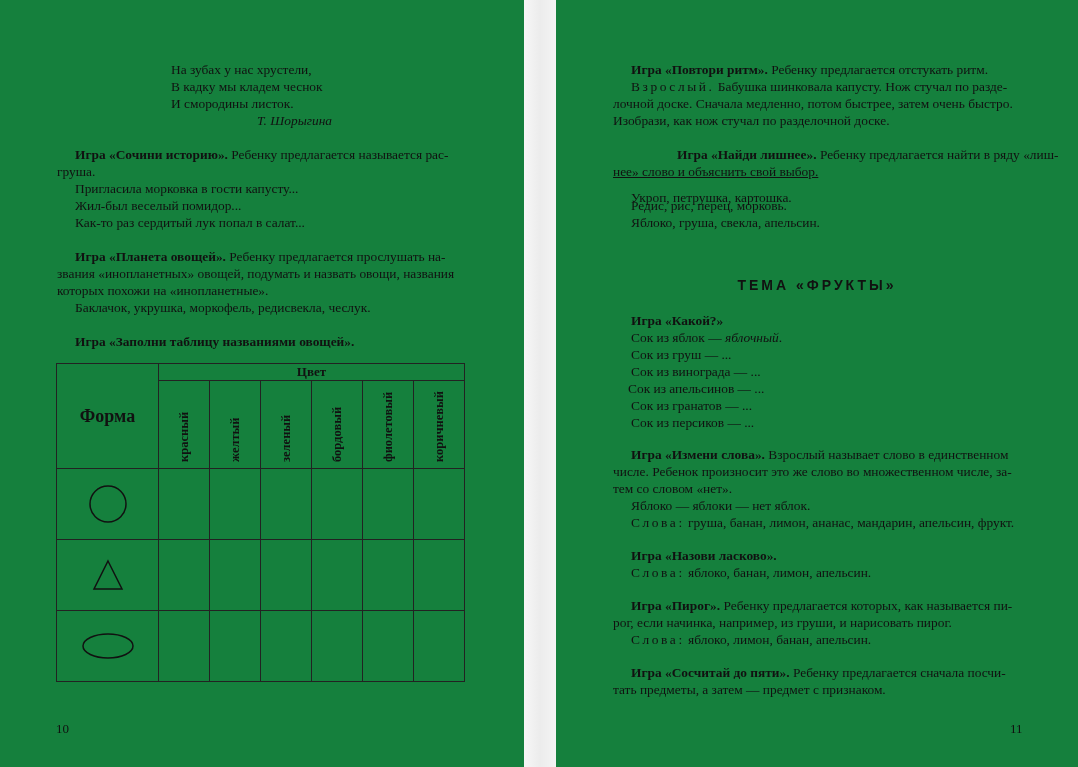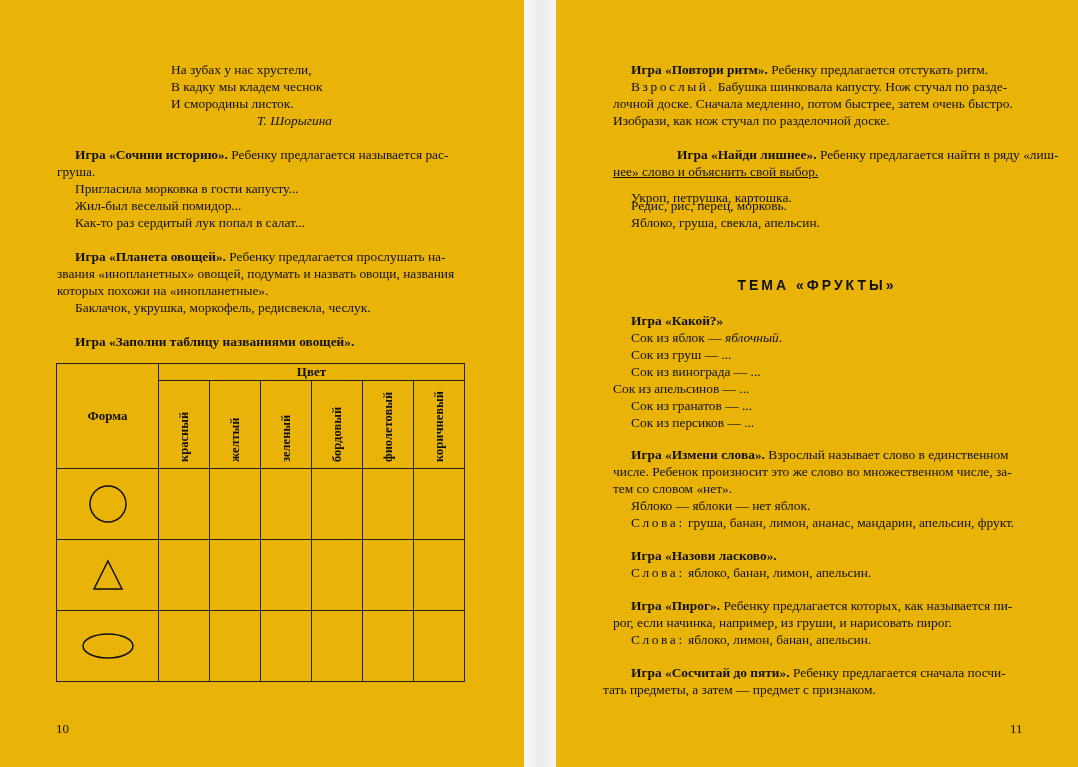--- a/index.html
+++ b/index.html
@@ -1,30 +1,30 @@
 <!DOCTYPE html>
 <html><head>
 <meta charset="utf-8">
 <style>
   html, body { margin:0; padding:0; }
   body { width:1078px; height:767px; background:#ffffff; position:relative; overflow:hidden;
          font-family:"Liberation Serif", serif; color:#111; }
-  .page { position:absolute; top:0; height:767px; background:#eab308; }
+  .page { position:absolute; top:0; height:767px; background:#15803d; }
   .page.left { left:0; width:524px; }
   .page.right { left:556px; width:522px; }
   .gutter { position:absolute; left:524px; top:0; width:32px; height:767px;
             background:linear-gradient(to right,#f7f7f7,#ececec 50%,#f4f4f4); }
   .t { position:absolute; font-size:13.4px; line-height:17px; white-space:nowrap; }
   .b { font-weight:bold; }
   .i { font-style:italic; }
   .sp { letter-spacing:2.6px; }
   .pnum { position:absolute; font-size:13px; }
   table.grid { position:absolute; left:56px; top:363px; border-collapse:collapse; }
   table.grid td { border:1.3px solid #222; padding:0; }
-  .forma { width:101px; height:104px; text-align:center; font-weight:bold; font-size:13px; }
+  .forma { width:101px; height:104px; text-align:center; font-weight:bold; font-size:18px; }
   .tsvet { height:16px; text-align:center; font-weight:bold; font-size:13px; }
   .colh { width:50px; height:86px; position:relative; }
   .colh span { position:absolute; left:50%; bottom:6px; transform-origin:left bottom;
                transform:rotate(-90deg) translate(0,50%); font-weight:bold; font-size:12.5px; white-space:nowrap; display:block; }
   .cell { height:70px; }
   .shape { display:block; margin:0 auto; }
   .theme { position:absolute; left:0; width:522px; text-align:center; font-weight:bold;
            font-size:14px; letter-spacing:3px; font-family:"Liberation Sans", sans-serif; }
 </style>
 </head>
@@ -145,21 +145,21 @@
   <div class="t" style="left:75px;top:214px;">Яблоко, груша, свекла, апельсин.</div>
 
   <div class="theme" style="top:277px;">ТЕМА «ФРУКТЫ»</div>
 
   <div class="t b" style="left:75px;top:312px;">Игра «Какой?»</div>
   <div class="t" style="left:75px;top:329px;">
     <span>Сок из яблок — </span><span class="i">яблочный</span><span>.</span>
   </div>
   <div class="t" style="left:75px;top:346px;">Сок из груш — ...</div>
   <div class="t" style="left:75px;top:363px;">Сок из винограда — ...</div>
-  <div class="t" style="left:57px;top:380px;">Сок из апельсинов — ...</div>
+  <div class="t" style="left:72px;top:380px;">Сок из апельсинов — ...</div>
   <div class="t" style="left:75px;top:397px;">Сок из гранатов — ...</div>
   <div class="t" style="left:75px;top:414px;">Сок из персиков — ...</div>
 
   <div class="t" style="left:75px;top:446px;">
     <span class="b">Игра «Измени слова».</span><span> Взрослый называет слово в единственном</span>
   </div>
   <div class="t" style="left:57px;top:463px;">числе. Ребенок произносит это же слово во множественном числе, за-</div>
   <div class="t" style="left:57px;top:480px;">тем со словом «нет».</div>
   <div class="t" style="left:75px;top:497px;">Яблоко — яблоки — нет яблок.</div>
   <div class="t" style="left:75px;top:514px;">
@@ -175,16 +175,16 @@
     <span class="b">Игра «Пирог».</span><span> Ребенку предлагается которых, как называется пи-</span>
   </div>
   <div class="t" style="left:57px;top:614px;">рог, если начинка, например, из груши, и нарисовать пирог.</div>
   <div class="t" style="left:75px;top:631px;">
     <span class="sp">Слова:</span><span> яблоко, лимон, банан, апельсин.</span>
   </div>
 
   <div class="t" style="left:75px;top:664px;">
     <span class="b">Игра «Сосчитай до пяти».</span><span> Ребенку предлагается сначала посчи-</span>
   </div>
-  <div class="t" style="left:47px;top:681px;font-family:Liberation Serif, serif;">тать предметы, а затем — предмет с признаком.</div>
+  <div class="t" style="left:57px;top:681px;font-family:Liberation Serif, serif;">тать предметы, а затем — предмет с признаком.</div>
 
   <div class="pnum" style="left:454px;top:721px;">11</div>
 </div>
 
 </body></html>

